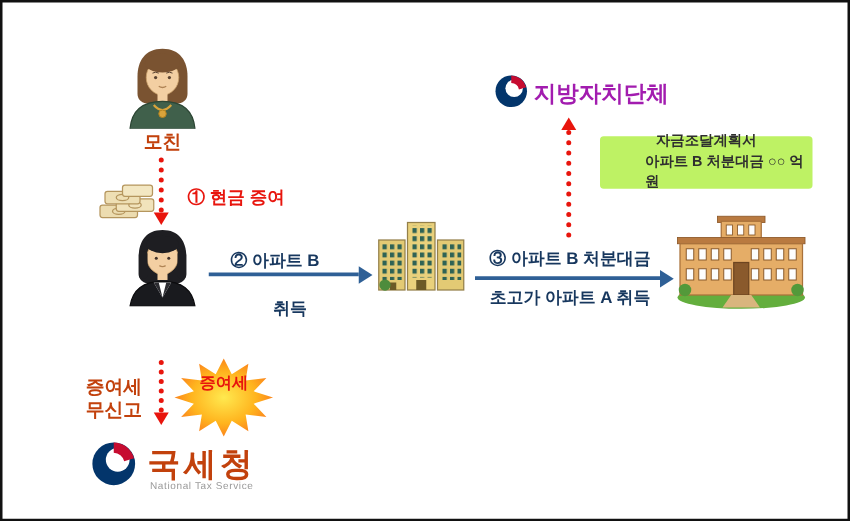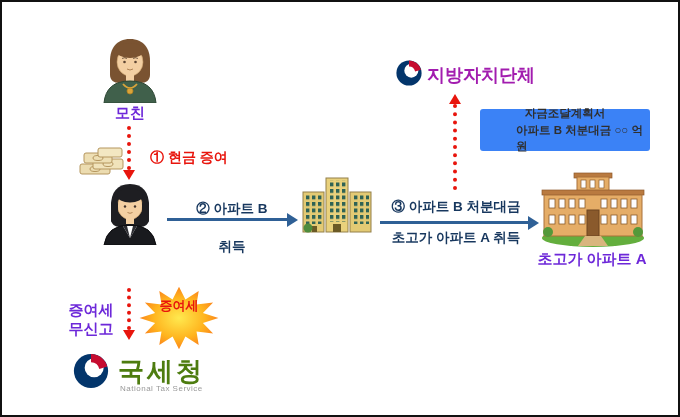--- a/index.html
+++ b/index.html
@@ -2,49 +2,49 @@
 <html><head>
 <meta charset="utf-8">
 <style>
   html,body { margin:0; padding:0; background:#fff; }
   .canvas {
     position:relative; width:680px; height:417px; background:#ffffff;
     border:2px solid #111; box-sizing:border-box; overflow:hidden;
     font-family:"Liberation Sans", sans-serif; color:#111;
   }
   .abs { position:absolute; }
-  .lbl { font-weight:bold; color:#6d28d9; text-align:center; }
+  .lbl { font-weight:bold; color:#c2410c; text-align:center; }
 
   
   .dotline-v { position:absolute; width:0; border-left:4px dotted #e8150d; }
   .tri-down { position:absolute; width:0; height:0;
     border-left:6px solid transparent; border-right:6px solid transparent;
     border-top:10px solid #e8150d; }
   .tri-up { position:absolute; width:0; height:0;
     border-left:6px solid transparent; border-right:6px solid transparent;
     border-bottom:10px solid #e8150d; }
 
   
   .harrow { position:absolute; height:3px; background:#2f6096; }
   .harrow::after { content:""; position:absolute; right:-11px; top:-5.5px;
     width:0; height:0; border-top:7px solid transparent;
     border-bottom:7px solid transparent; border-left:11px solid #2f6096; }
 
   .step-red { position:absolute; color:#e8150d; font-weight:bold; font-size:14px; white-space:nowrap; }
   .step-blue { position:absolute; color:#17375e; font-weight:bold; font-size:13.5px; text-align:center; white-space:nowrap; }
 
   .plan-box { position:absolute; left:478px; top:107px; width:170px; height:42px;
-    background:#3b82f6; border-radius:3px; display:flex; flex-direction:column;
+    background:#bef264; border-radius:3px; display:flex; flex-direction:column;
     align-items:center; justify-content:center; line-height:1.45; }
   .plan-box .l1 { font-size:11.5px; font-weight:bold; color:#2f2f2f; }
   .plan-box .l2 { font-size:11.5px; font-weight:bold; color:#2f2f2f;margin-left:36px; }
 
   .gov-name { position:absolute; font-size:18px; font-weight:bold; color:#a21caf; white-space:nowrap; }
 
-  .nts-name { position:absolute; font-size:26px; font-weight:600; color:#4d7c0f; letter-spacing:3px; white-space:nowrap; }
+  .nts-name { position:absolute; font-size:26px; font-weight:600; color:#c2410c; letter-spacing:3px; white-space:nowrap; }
   .nts-sub  { position:absolute; font-size:8px; color:#999; letter-spacing:0.5px; white-space:nowrap; }
 
   .burst-text { position:absolute; color:#e8150d; font-weight:bold; font-size:13px;
     text-align:center; line-height:1.3; }
 </style>
 </head>
 <body>
 
 <div class="canvas">
 
@@ -89,21 +89,21 @@
     <circle cx="35" cy="25.5" r="1.2" fill="#43332a"></circle>
     <path d="M27.5 31.5 q2.5 1.6 5 0" stroke="#b08455" stroke-width="1" fill="none"></path>
     <rect x="26" y="36.5" width="8" height="6.5" fill="#f3cfa2"></rect>
     <path d="M4 64 Q7 44 30 44 Q53 44 56 64 Z" fill="#191a1e" stroke="#0c0c0e" stroke-width="1"></path>
     <polygon points="23,45 30,57 37,45" fill="#ffffff"></polygon>
     <path d="M23 45 L30 57 L27 45 Z" fill="#2c2c31"></path>
     <path d="M37 45 L30 57 L33 45 Z" fill="#2c2c31"></path>
   </svg>
 
   <div class="harrow" style="left:165px; top:216px; width:120px;"></div>
-  <div class="step-blue" style="left:170px; top:198px; width:120px;">② 아파트 B</div>
+  <div class="step-blue" style="left:158px; top:198px; width:120px;">② 아파트 B</div>
   <div class="step-blue" style="left:170px; top:236px; width:120px;">취득</div>
 
   <svg class="abs" style="left:298px; top:174px;" width="74" height="60" viewBox="0 0 74 60">
     <defs>
       <pattern id="winB" width="6" height="6.5" patternUnits="userSpaceOnUse">
         <rect width="3.4" height="3.9" fill="#2f6355"></rect>
       </pattern>
     </defs>
     <rect x="3" y="16" width="21" height="40" fill="#e3ca74" stroke="#94804a"></rect>
     <rect x="5" y="18" width="17" height="30" fill="url(#winB)"></rect>
@@ -160,21 +160,20 @@
       <rect x="61" y="45" width="6" height="9"></rect>
         <rect x="71" y="45" width="6" height="9"></rect>
       <rect x="81" y="45" width="6" height="9"></rect>
         <rect x="91" y="45" width="6" height="9"></rect>
     </g>
     <rect x="47" y="40" width="12" height="26" fill="#8a5a2c" stroke="#6d4520"></rect>
     <polygon points="45,66 61,66 68,76 38,76" fill="#d9b57e"></polygon>
     <circle cx="8" cy="62" r="5" fill="#53993a"></circle>
     <circle cx="98" cy="62" r="5" fill="#53993a"></circle>
   </svg>
-  <div class="abs lbl" style="left:520px; top:248px; width:140px; font-size:15px;">초고가 아파트 A</div>
 
   <div class="dotline-v" style="left:125px; top:286px; height:42px;"></div>
   <div class="tri-down" style="left:121px; top:328px;"></div>
 
   <div class="abs lbl" style="left:58px; top:299px; width:62px; font-size:15px; line-height:1.25;">
     <div>증여세</div>
     <div>무신고</div>
   </div>
 
   <svg class="abs" style="left:133px; top:283px;" width="88" height="66" viewBox="0 0 88 72">

